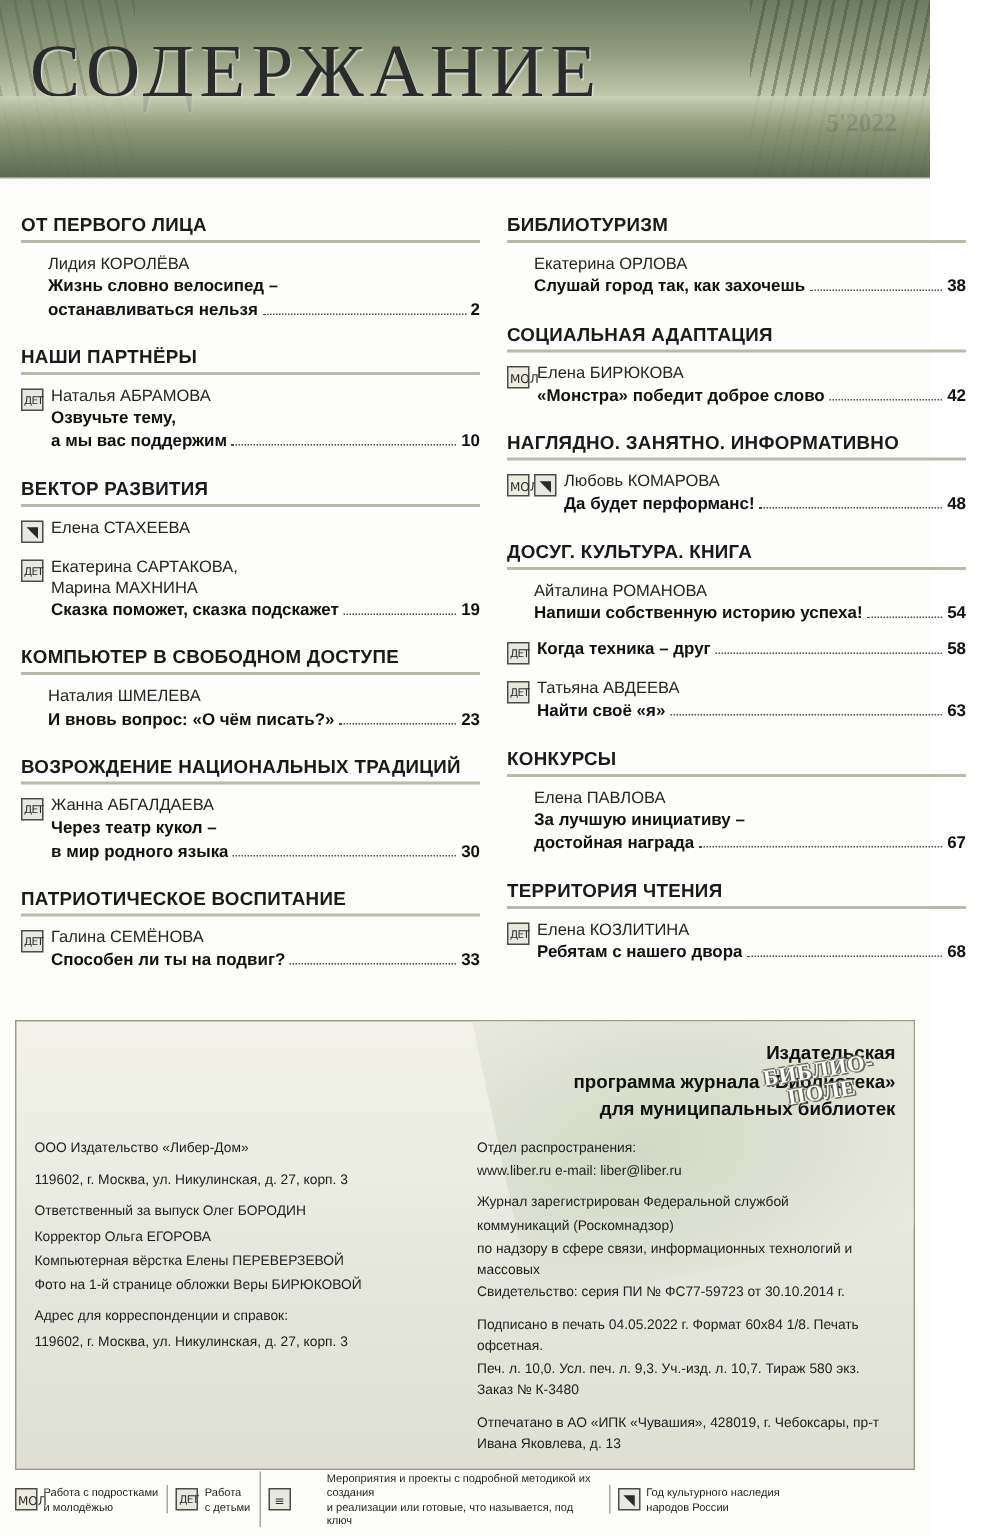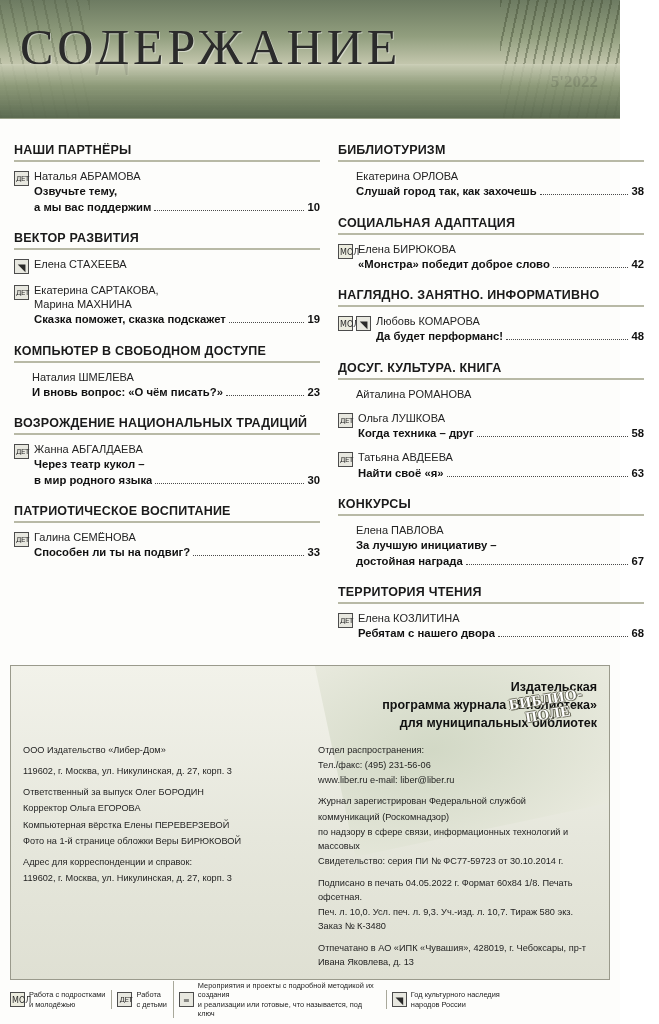--- a/index.html
+++ b/index.html
@@ -262,39 +262,55 @@
   }
   .legend-item {
     display: flex;
     align-items: center;
     gap: 4px;
     border-left: 1px solid #a8a89a;
     padding-left: 5px;
   }
   .legend-item:first-child { border-left: none; padding-left: 0; }
   .legend-item .txt2 { max-width: 118px; }
-  .legend-item.wide .txt2 { max-width: 182px; }
+  .legend-item.wide .txt2 { max-width: 182px; margin-left: 20px; }
 </style>
 </head>
 <body>
 
 <div class="page">
 
   <div class="masthead">
     <div class="water"></div>
     <div class="reeds"></div>
     <div class="reeds-left"></div>
     <div class="masthead-title">СОДЕРЖАНИЕ</div>
     <div class="issue">5'2022</div>
   </div>
 
   <div class="contents">
 
     <div class="col">
 
+      <div class="section">
+        <div class="section-title">ОТ ПЕРВОГО ЛИЦА</div>
+        <div class="entry">
+          <div class="entry-text">
+            <div class="author">Лидия КОРОЛЁВА</div>
+            <div class="title-line title-multi">
+              <span class="txt l1">Жизнь словно велосипед –</span>
+            </div>
+            <div class="title-line">
+              <span class="txt">останавливаться нельзя</span>
+              <span class="dots"></span>
+              <span class="pg">2</span>
+            </div>
+          </div>
+        </div>
+      </div>
 
       <div class="section">
         <div class="section-title">НАШИ ПАРТНЁРЫ</div>
         <div class="entry with-icon">
           <div class="icons">
             <span class="ico book">
                 <span class="g">ДЕТ</span>
               </span>
           </div>
           <div class="entry-text">
@@ -453,30 +469,34 @@
             </div>
           </div>
         </div>
       </div>
 
       <div class="section">
         <div class="section-title">ДОСУГ. КУЛЬТУРА. КНИГА</div>
         <div class="entry">
           <div class="entry-text">
             <div class="author">Айталина РОМАНОВА</div>
+            <div class="title-line">
+              <span class="txt">Напиши собственную историю успеха!</span>
+              <span class="dots" style="min-width:2px"></span>
+              <span class="pg">54</span>
+            </div>
           </div>
         </div>
         <div class="entry with-icon">
           <div class="icons">
             <span class="ico book">
                 <span class="g">ДЕТ</span>
               </span>
           </div>
           <div class="entry-text">
-            <div class="author">Ольга ЛУШКОВА</div>
             <div class="title-line">
               <span class="txt">Когда техника – друг</span>
               <span class="dots"></span>
               <span class="pg">58</span>
             </div>
           </div>
         </div>
         <div class="entry with-icon">
           <div class="icons">
             <span class="ico book">
@@ -549,21 +569,20 @@
         <p>119602, г. Москва, ул. Никулинская, д. 27, корп. 3</p>
         <p style="margin-bottom:2px">Ответственный за выпуск Олег БОРОДИН</p>
         <p style="margin-bottom:2px">Корректор Ольга ЕГОРОВА</p>
         <p style="margin-bottom:2px">Компьютерная вёрстка Елены ПЕРЕВЕРЗЕВОЙ</p>
         <p>Фото на 1-й странице обложки Веры БИРЮКОВОЙ</p>
         <p style="margin-bottom:2px">Адрес для корреспонденции и справок:</p>
         <p>119602, г. Москва, ул. Никулинская, д. 27, корп. 3</p>
       </div>
       <div class="pub-right">
         <p style="margin-bottom:1px">Отдел распространения:</p>
-        <p style="margin-bottom:1px">Тел./факс: (495) 231-56-06</p>
         <p>www.liber.ru e-mail: liber@liber.ru</p>
         <p style="margin-bottom:1px">Журнал зарегистрирован Федеральной службой</p>
         <p style="margin-bottom:1px">коммуникаций (Роскомнадзор)</p>
         <p style="margin-bottom:1px">по надзору в сфере связи, информационных технологий и массовых</p>
         <p>Свидетельство: серия ПИ № ФС77-59723 от 30.10.2014 г.</p>
         <p style="margin-bottom:1px">Подписано в печать 04.05.2022 г. Формат 60х84 1/8. Печать офсетная.</p>
         <p>Печ. л. 10,0. Усл. печ. л. 9,3. Уч.-изд. л. 10,7. Тираж 580 экз. Заказ № К-3480</p>
         <p style="margin-bottom:0">Отпечатано в АО «ИПК «Чувашия», 428019, г. Чебоксары, пр-т Ивана Яковлева, д. 13</p>
       </div>
     </div>

